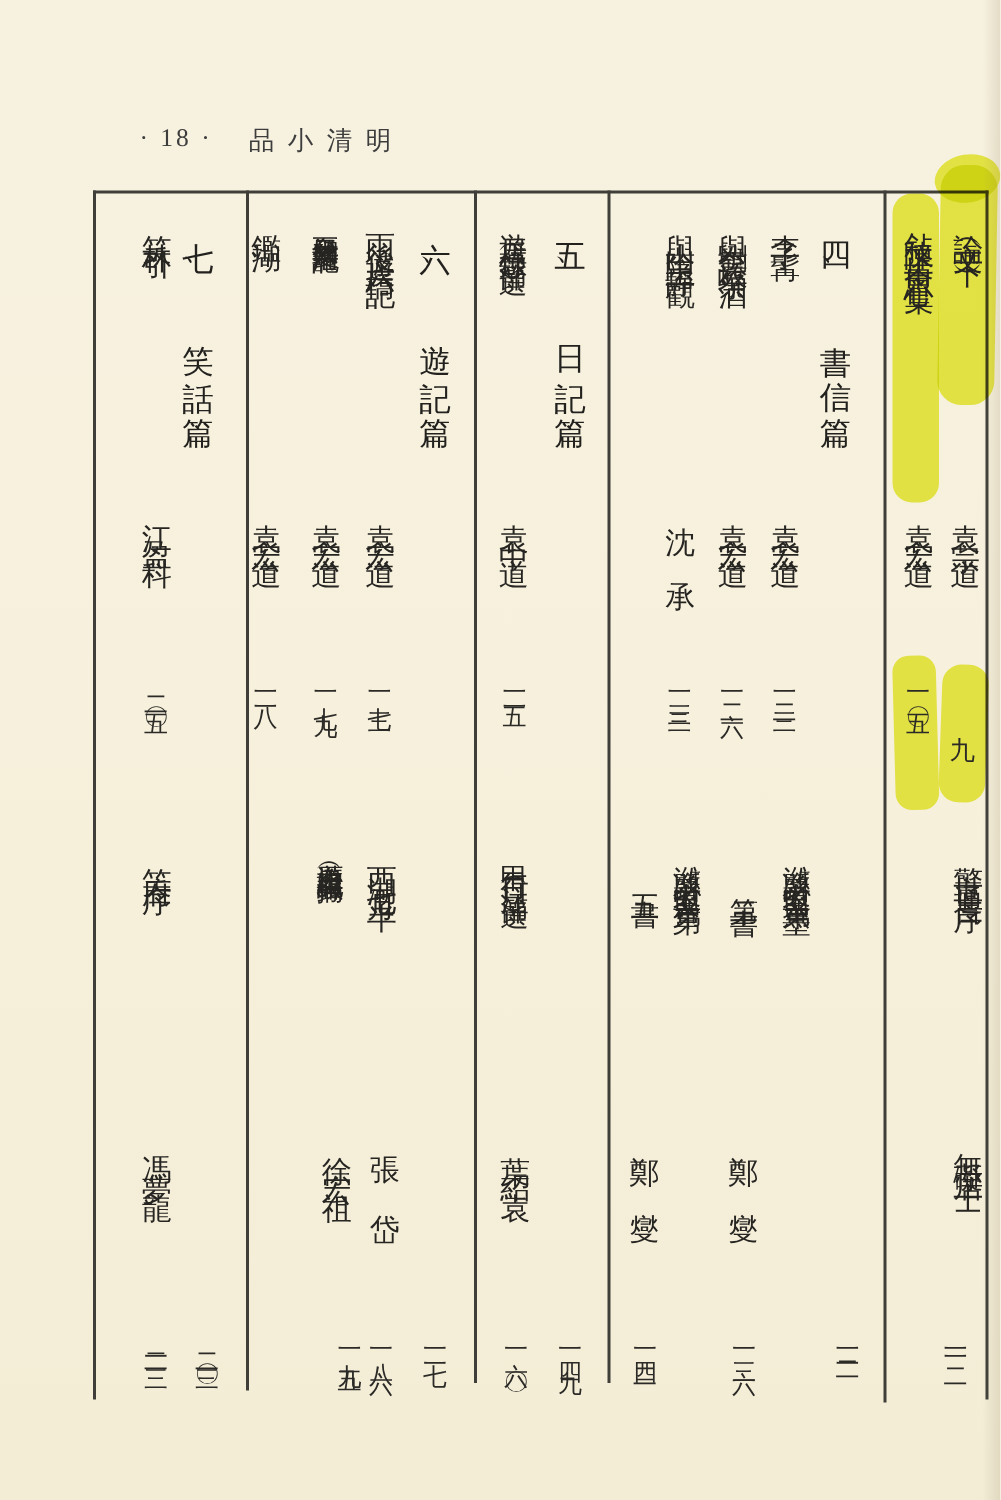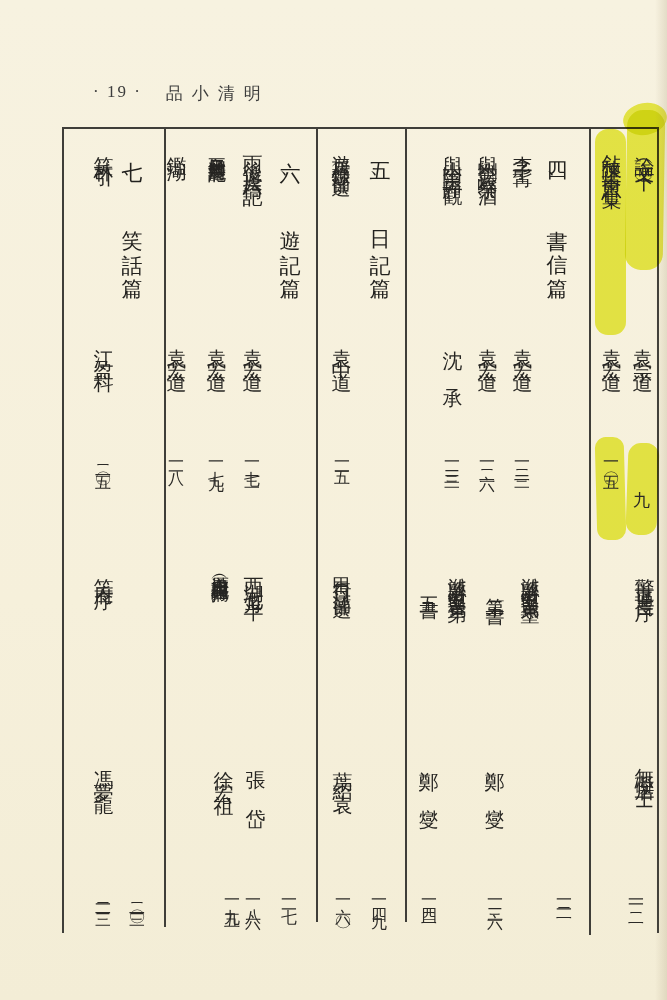--- a/index.html
+++ b/index.html
@@ -26,21 +26,21 @@
   .author4{font-size:20px;letter-spacing:7px;}
   .num{font-size:16px;letter-spacing:5px;color:#2b2a27;}
   .num-big{font-size:17px;letter-spacing:5px;color:#2b2a27;}
 </style>
 </head>
 <body>
 
 <div class="page">
 
   <div class="header">
-    <span>· 19 ·</span>
+    <span>· 18 ·</span>
     <span class="cjk">品小清明</span>
   </div>
 
   <div class="line" style="left:62px;top:127px;width:597px;height:2px;"></div>
   <div class="line" style="left:62px;top:127px;width:2px;height:806px;"></div>
   <div class="line" style="left:657px;top:127px;width:2px;height:806px;"></div>
   <div class="line" style="left:164px;top:127px;width:2px;height:800px;"></div>
   <div class="line" style="left:316px;top:127px;width:2px;height:795px;"></div>
   <div class="line" style="left:405px;top:127px;width:2px;height:795px;"></div>
   <div class="line" style="left:589px;top:127px;width:2px;height:808px;"></div>

